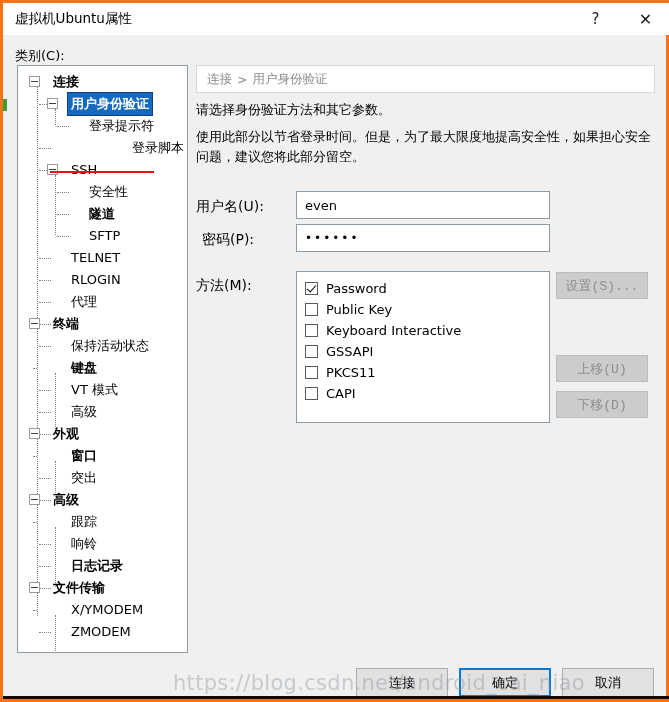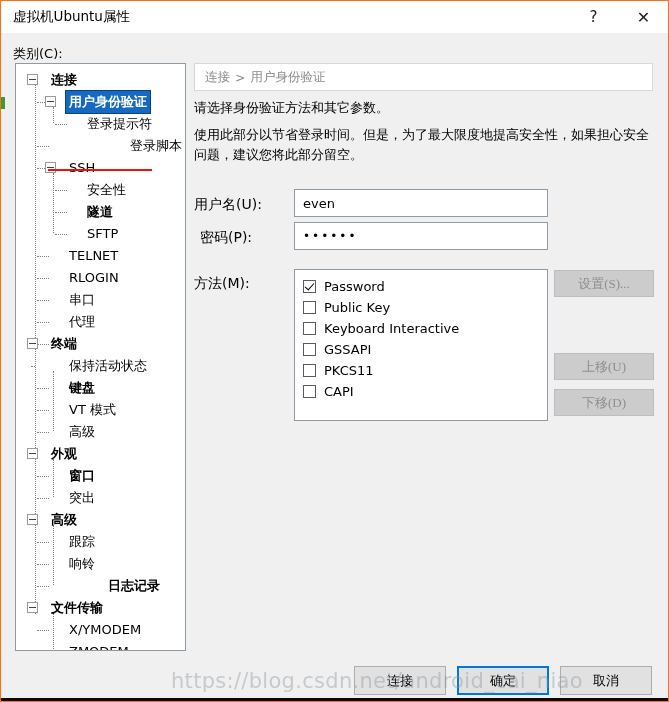--- a/index.html
+++ b/index.html
@@ -17,21 +17,21 @@
     position: relative;
   }
 
   
   #window {
     position: absolute;
     left: 0; top: 0;
     width: 669px;
     height: 702px;
     background: #f0f0f0;
-    border: 1px solid #f97316;
+    border: 3px solid #f97316;
     box-sizing: border-box;
   }
 
   
   #titlebar {
     position: absolute;
     left: 0; top: 0;
     width: 667px;
     height: 32px;
     background: #ffffff;
@@ -273,31 +273,31 @@
   }
   .method-label {
     font-size: 13px;
     color: #000;
     white-space: nowrap;
   }
 
   
   .side-btn {
     position: absolute;
-    width: 100px;
+    width: 92px;
     height: 27px;
     background: #cccccc;
     border: 1px solid #bdbdbd;
     box-sizing: border-box;
     color: #8e8e8e;
     font-size: 13px;
     display: flex;
     align-items: center;
     justify-content: center;
-    font-family: Liberation Serif, serif;
+    font-family: Liberation Mono, monospace;
     white-space: nowrap;
     cursor: default;
   }
   #btn-settings { left: 553px; top: 269px; }
   #btn-up { left: 553px; top: 352px; }
   #btn-down { left: 553px; top: 388px; }
 
   
   .bot-btn {
     position: absolute;
@@ -423,23 +423,20 @@
         <div class="tnode" style="padding-left: 68px;">
           <span class="tlabel">SFTP</span>
         </div>
         <div class="tnode" style="padding-left: 50px;">
           <span class="tlabel">TELNET</span>
         </div>
         <div class="tnode" style="padding-left: 50px;">
           <span class="tlabel">RLOGIN</span>
         </div>
         <div class="tnode" style="padding-left: 50px;">
-          <span class="tlabel">串口</span>
-        </div>
-        <div class="tnode" style="padding-left: 50px;">
           <span class="tlabel">代理</span>
         </div>
         <div class="tnode bold" style="padding-left: 32px;">
           <span class="expander" style="left: 11px; top: 5px;"></span>
           <span class="tlabel">终端</span>
         </div>
         <div class="tnode" style="padding-left: 50px;">
           <span class="tlabel">保持活动状态</span>
         </div>
         <div class="tnode bold" style="padding-left: 50px;">
@@ -464,21 +461,21 @@
         <div class="tnode bold" style="padding-left: 32px;">
           <span class="expander" style="left: 11px; top: 5px;"></span>
           <span class="tlabel">高级</span>
         </div>
         <div class="tnode" style="padding-left: 50px;">
           <span class="tlabel">跟踪</span>
         </div>
         <div class="tnode" style="padding-left: 50px;">
           <span class="tlabel">响铃</span>
         </div>
-        <div class="tnode bold" style="padding-left: 50px; margin-left: 39px;">
+        <div class="tnode bold" style="padding-left: 50px;">
           <span class="tlabel">日志记录</span>
         </div>
         <div class="tnode bold" style="padding-left: 32px;">
           <span class="expander" style="left: 11px; top: 5px;"></span>
           <span class="tlabel">文件传输</span>
         </div>
         <div class="tnode" style="padding-left: 50px;">
           <span class="tlabel">X/YMODEM</span>
         </div>
         <div class="tnode" style="padding-left: 50px;">

